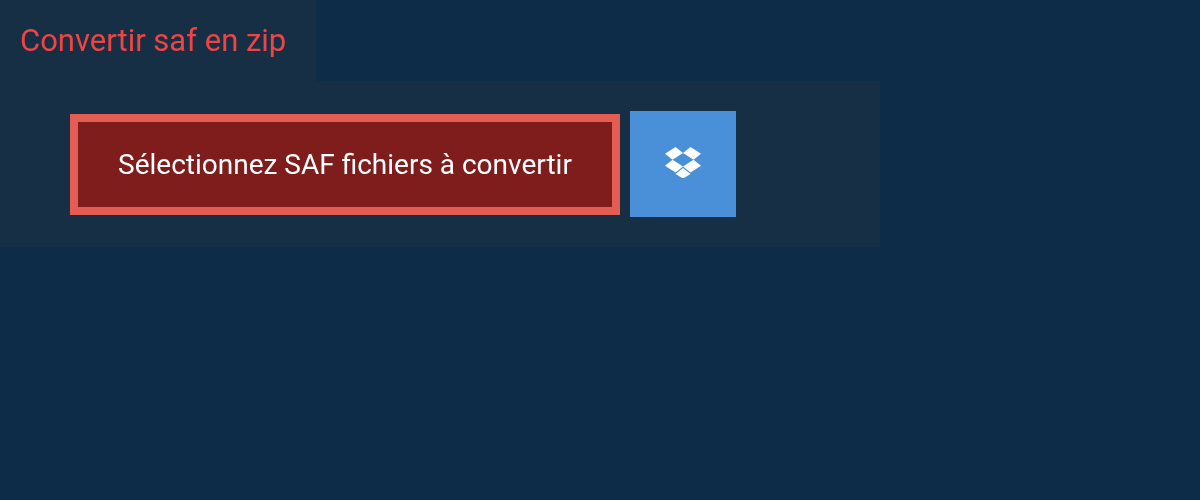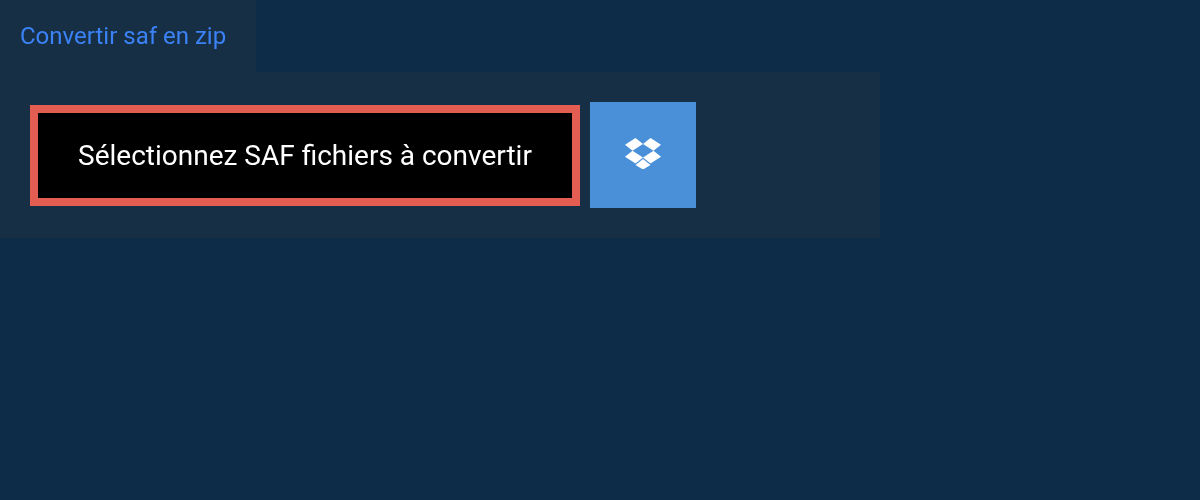--- a/index.html
+++ b/index.html
@@ -13,45 +13,46 @@
       background-color: #0d2c47;
       font-family: -apple-system, BlinkMacSystemFont, "Segoe UI", Roboto, Helvetica, Arial, sans-serif;
       overflow: hidden;
     }
     .tab-header {
       background-color: #162f45;
       display: inline-block;
       padding: 22px 30px 22px 20px;
     }
     .tab-title {
-      color: #3b82f6;
-      font-size: 24px;
+      color: #ef4444;
+      font-size: 31px;
       font-weight: 400;
     }
     .panel {
       background-color: #162f45;
       padding: 30px 30px 30px 30px;
       display: flex;
       align-items: center;
       gap: 10px;
       width: 880px;
     }
     .select-button {
-      background-color: #000000;
+      background-color: #7f1d1d;
       border: 8px solid #e35d53;
       color: #ffffff;
       font-size: 28px;
       font-weight: 400;
       padding: 26px 40px;
       cursor: pointer;
       text-align: center;
       flex-grow: 0;
       display: flex;
       align-items: center;
       justify-content: center;
+      margin-left: 40px;
     }
     .dropbox-button {
       background-color: #4a90d9;
       width: 106px;
       height: 106px;
       display: flex;
       align-items: center;
       justify-content: center;
       cursor: pointer;
     }

